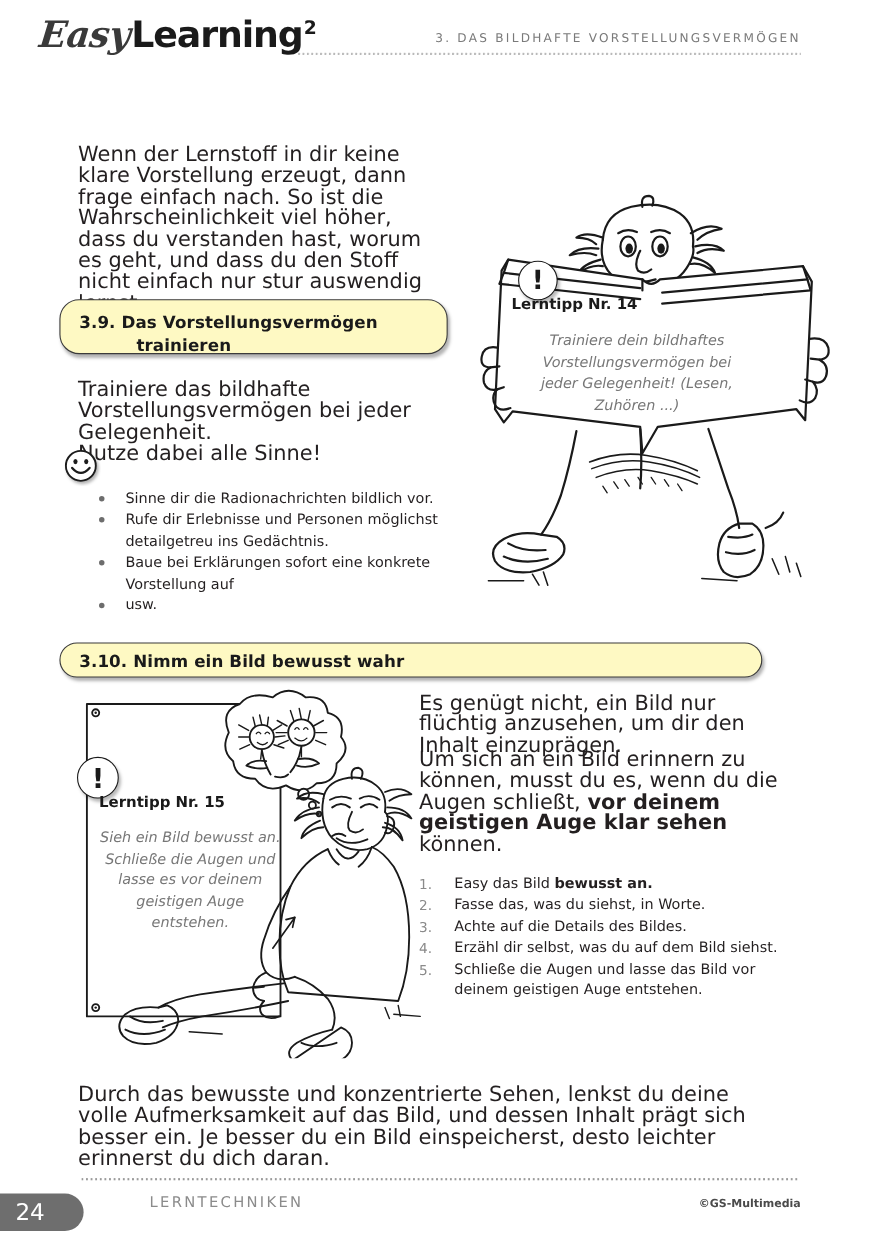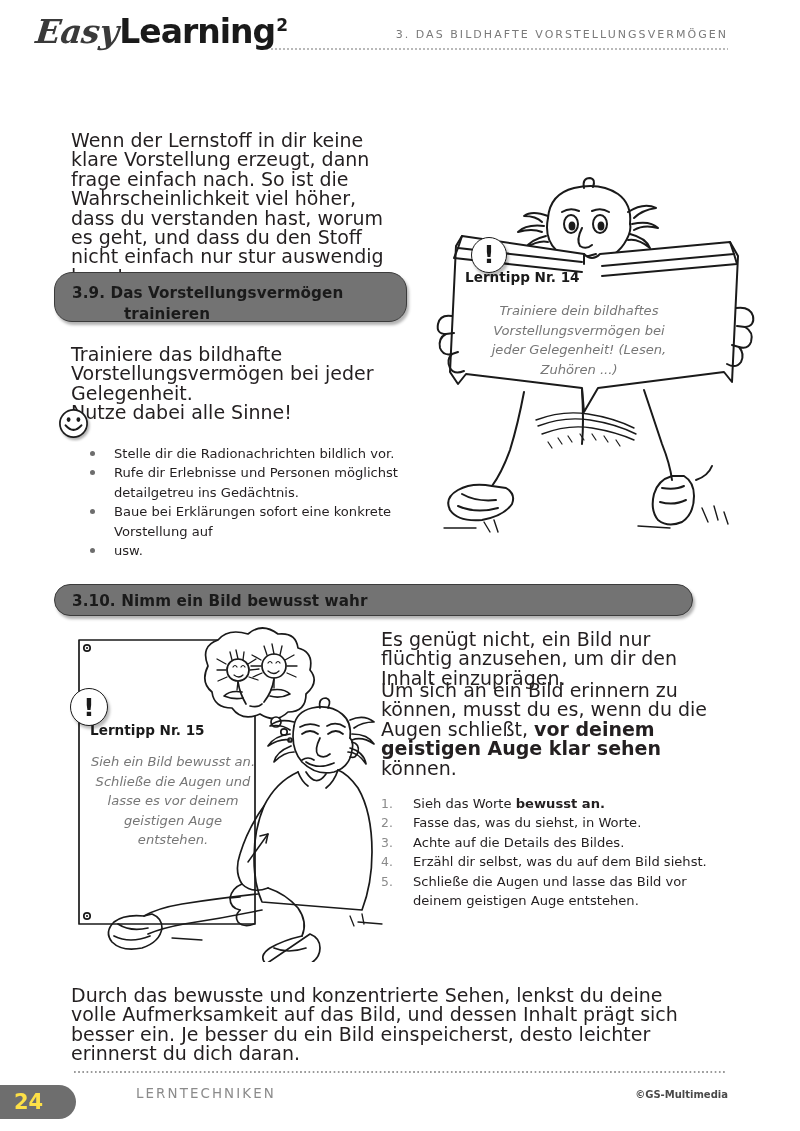--- a/index.html
+++ b/index.html
@@ -79,21 +79,21 @@
     position: absolute;
     font-size: 19px;
     line-height: 19.4px;
     color: #231f20;
   }
   .intro-text { left: 71px; top: 131px; width: 330px; }
 
   
   .heading-box {
     position: absolute;
-    background: #737373;
+    background: #fef9c3;
     border: 1px solid #3b3b3b;
     border-radius: 16px;
     box-shadow: 2px 3px 3px rgba(0,0,0,0.30);
     box-sizing: border-box;
     padding-left: 36px;
   }
   .heading-box .heading-text {
     font-size: 15.2px;
     font-weight: 700;
     color: #1a1a1a;
@@ -185,23 +185,23 @@
     background-image: radial-gradient(circle at 1px 1px, #9a9a9a 0.9px, transparent 1.1px);
     background-size: 4.2px 2px;
     background-repeat: repeat-x;
   }
   .page-badge {
     position: absolute;
     left: 0; top: 1085px;
     width: 76px; height: 34px;
     background: #6e6e6e;
     border-radius: 0 17px 17px 0;
-    color: #fde047;
+    color: #ffffff;
     font-size: 21px;
-    font-weight: 700;
+    font-weight: 400;
     display: flex;
     align-items: center;
     padding-left: 14px;
     box-sizing: border-box;
   }
   .footer-left {
     position: absolute;
     left: 136px; top: 1086px;
     font-size: 13.4px;
     letter-spacing: 2.1px;
@@ -289,21 +289,21 @@
     <g filter="url(#sh)">
       <circle cx="15.5" cy="15.5" r="13.6" fill="#fff" stroke="#1a1a1a" stroke-width="1.7"></circle>
       <ellipse cx="10.6" cy="11.6" rx="1.9" ry="2.4" fill="#1a1a1a"></ellipse>
       <ellipse cx="20.4" cy="11.6" rx="1.9" ry="2.4" fill="#1a1a1a"></ellipse>
       <path d="M7.6 17.4 Q15.5 26.4 23.4 17.4" fill="none" stroke="#1a1a1a" stroke-width="2.1" stroke-linecap="round"></path>
     </g>
   </svg>
 </div>
 
 <div class="bullet-list">
-  <div class="bullet-item"><span class="bullet-dot"></span><span>Stelle dir die Radionachrichten bildlich vor.</span></div>
+  <div class="bullet-item"><span class="bullet-dot"></span><span>Sinne dir die Radionachrichten bildlich vor.</span></div>
   <div class="bullet-item"><span class="bullet-dot"></span><span>Rufe dir Erlebnisse und Personen möglichst detailgetreu ins Gedächtnis.</span></div>
   <div class="bullet-item"><span class="bullet-dot"></span><span>Baue bei Erklärungen sofort eine konkrete Vorstellung auf</span></div>
   <div class="bullet-item"><span class="bullet-dot"></span><span>usw.</span></div>
 </div>
 
 <div class="illo" id="illo-reader">
   <svg width="330" height="366" viewBox="0 0 330 366">
     <g fill="none" stroke="#1a1a1a" stroke-width="2" stroke-linecap="round" stroke-linejoin="round">
 
       <path d="M116 42 Q118 18 142 12 Q168 6 186 18 Q200 28 198 48"></path>
@@ -381,21 +381,21 @@
 
 <div class="heading-box" id="heading-310">
   <span class="heading-text heading-line1">3.10. Nimm ein Bild bewusst wahr</span>
 </div>
 
 <div class="body-text s310-p1">Es genügt nicht, ein Bild nur flüchtig anzusehen, um dir den Inhalt einzuprägen.</div>
 
 <div class="body-text s310-p2"><span>Um sich an ein Bild erinnern zu können, musst du es, wenn du die Augen schließt, </span><b>vor deinem geistigen Auge klar sehen</b><span> können.</span></div>
 
 <div class="numbered-list">
-  <div class="num-item"><span class="num-marker">1.</span><span>Sieh das Worte </span><b>bewusst an.</b></div>
+  <div class="num-item"><span class="num-marker">1.</span><span>Easy das Bild </span><b>bewusst an.</b></div>
   <div class="num-item"><span class="num-marker">2.</span><span>Fasse das, was du siehst, in Worte.</span></div>
   <div class="num-item"><span class="num-marker">3.</span><span>Achte auf die Details des Bildes.</span></div>
   <div class="num-item"><span class="num-marker">4.</span><span>Erzähl dir selbst, was du auf dem Bild siehst.</span></div>
   <div class="num-item"><span class="num-marker">5.</span><span>Schließe die Augen und lasse das Bild vor deinem geistigen Auge entstehen.</span></div>
 </div>
 
 <div class="illo" id="illo-poster">
   <svg width="322" height="340" viewBox="0 0 322 340">
     <g fill="none" stroke="#1a1a1a" stroke-width="1.7" stroke-linecap="round" stroke-linejoin="round">
 

